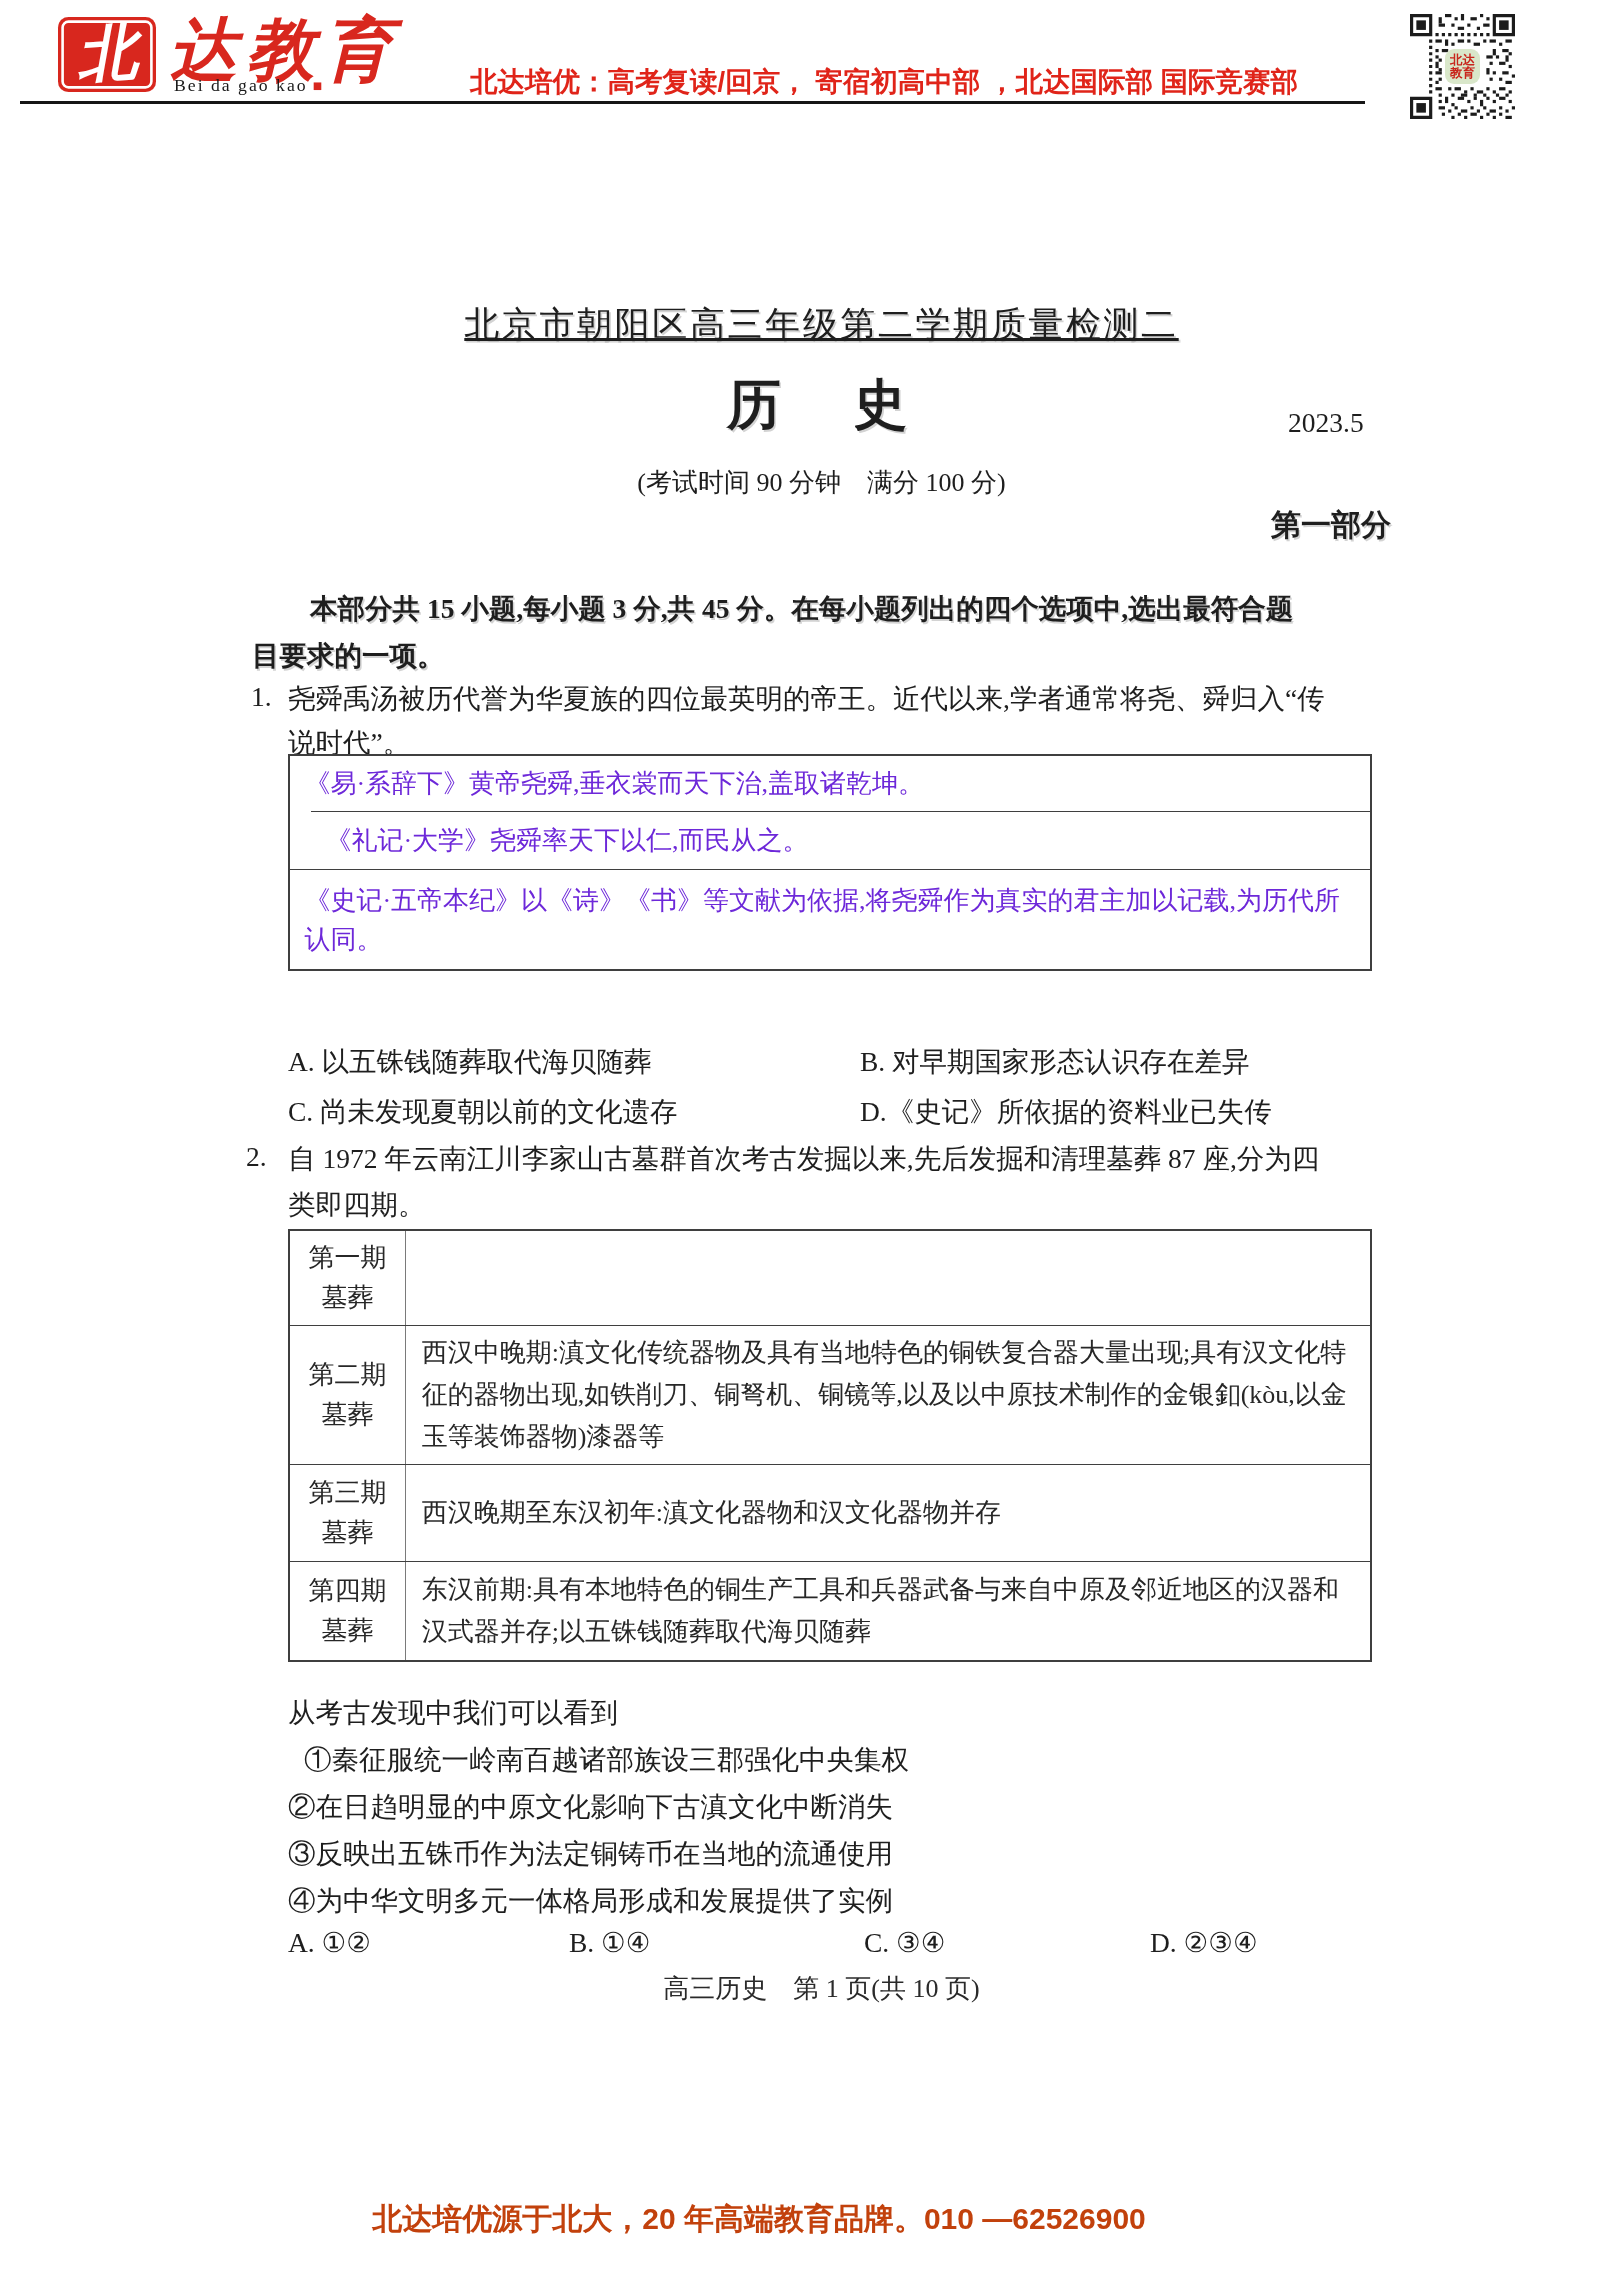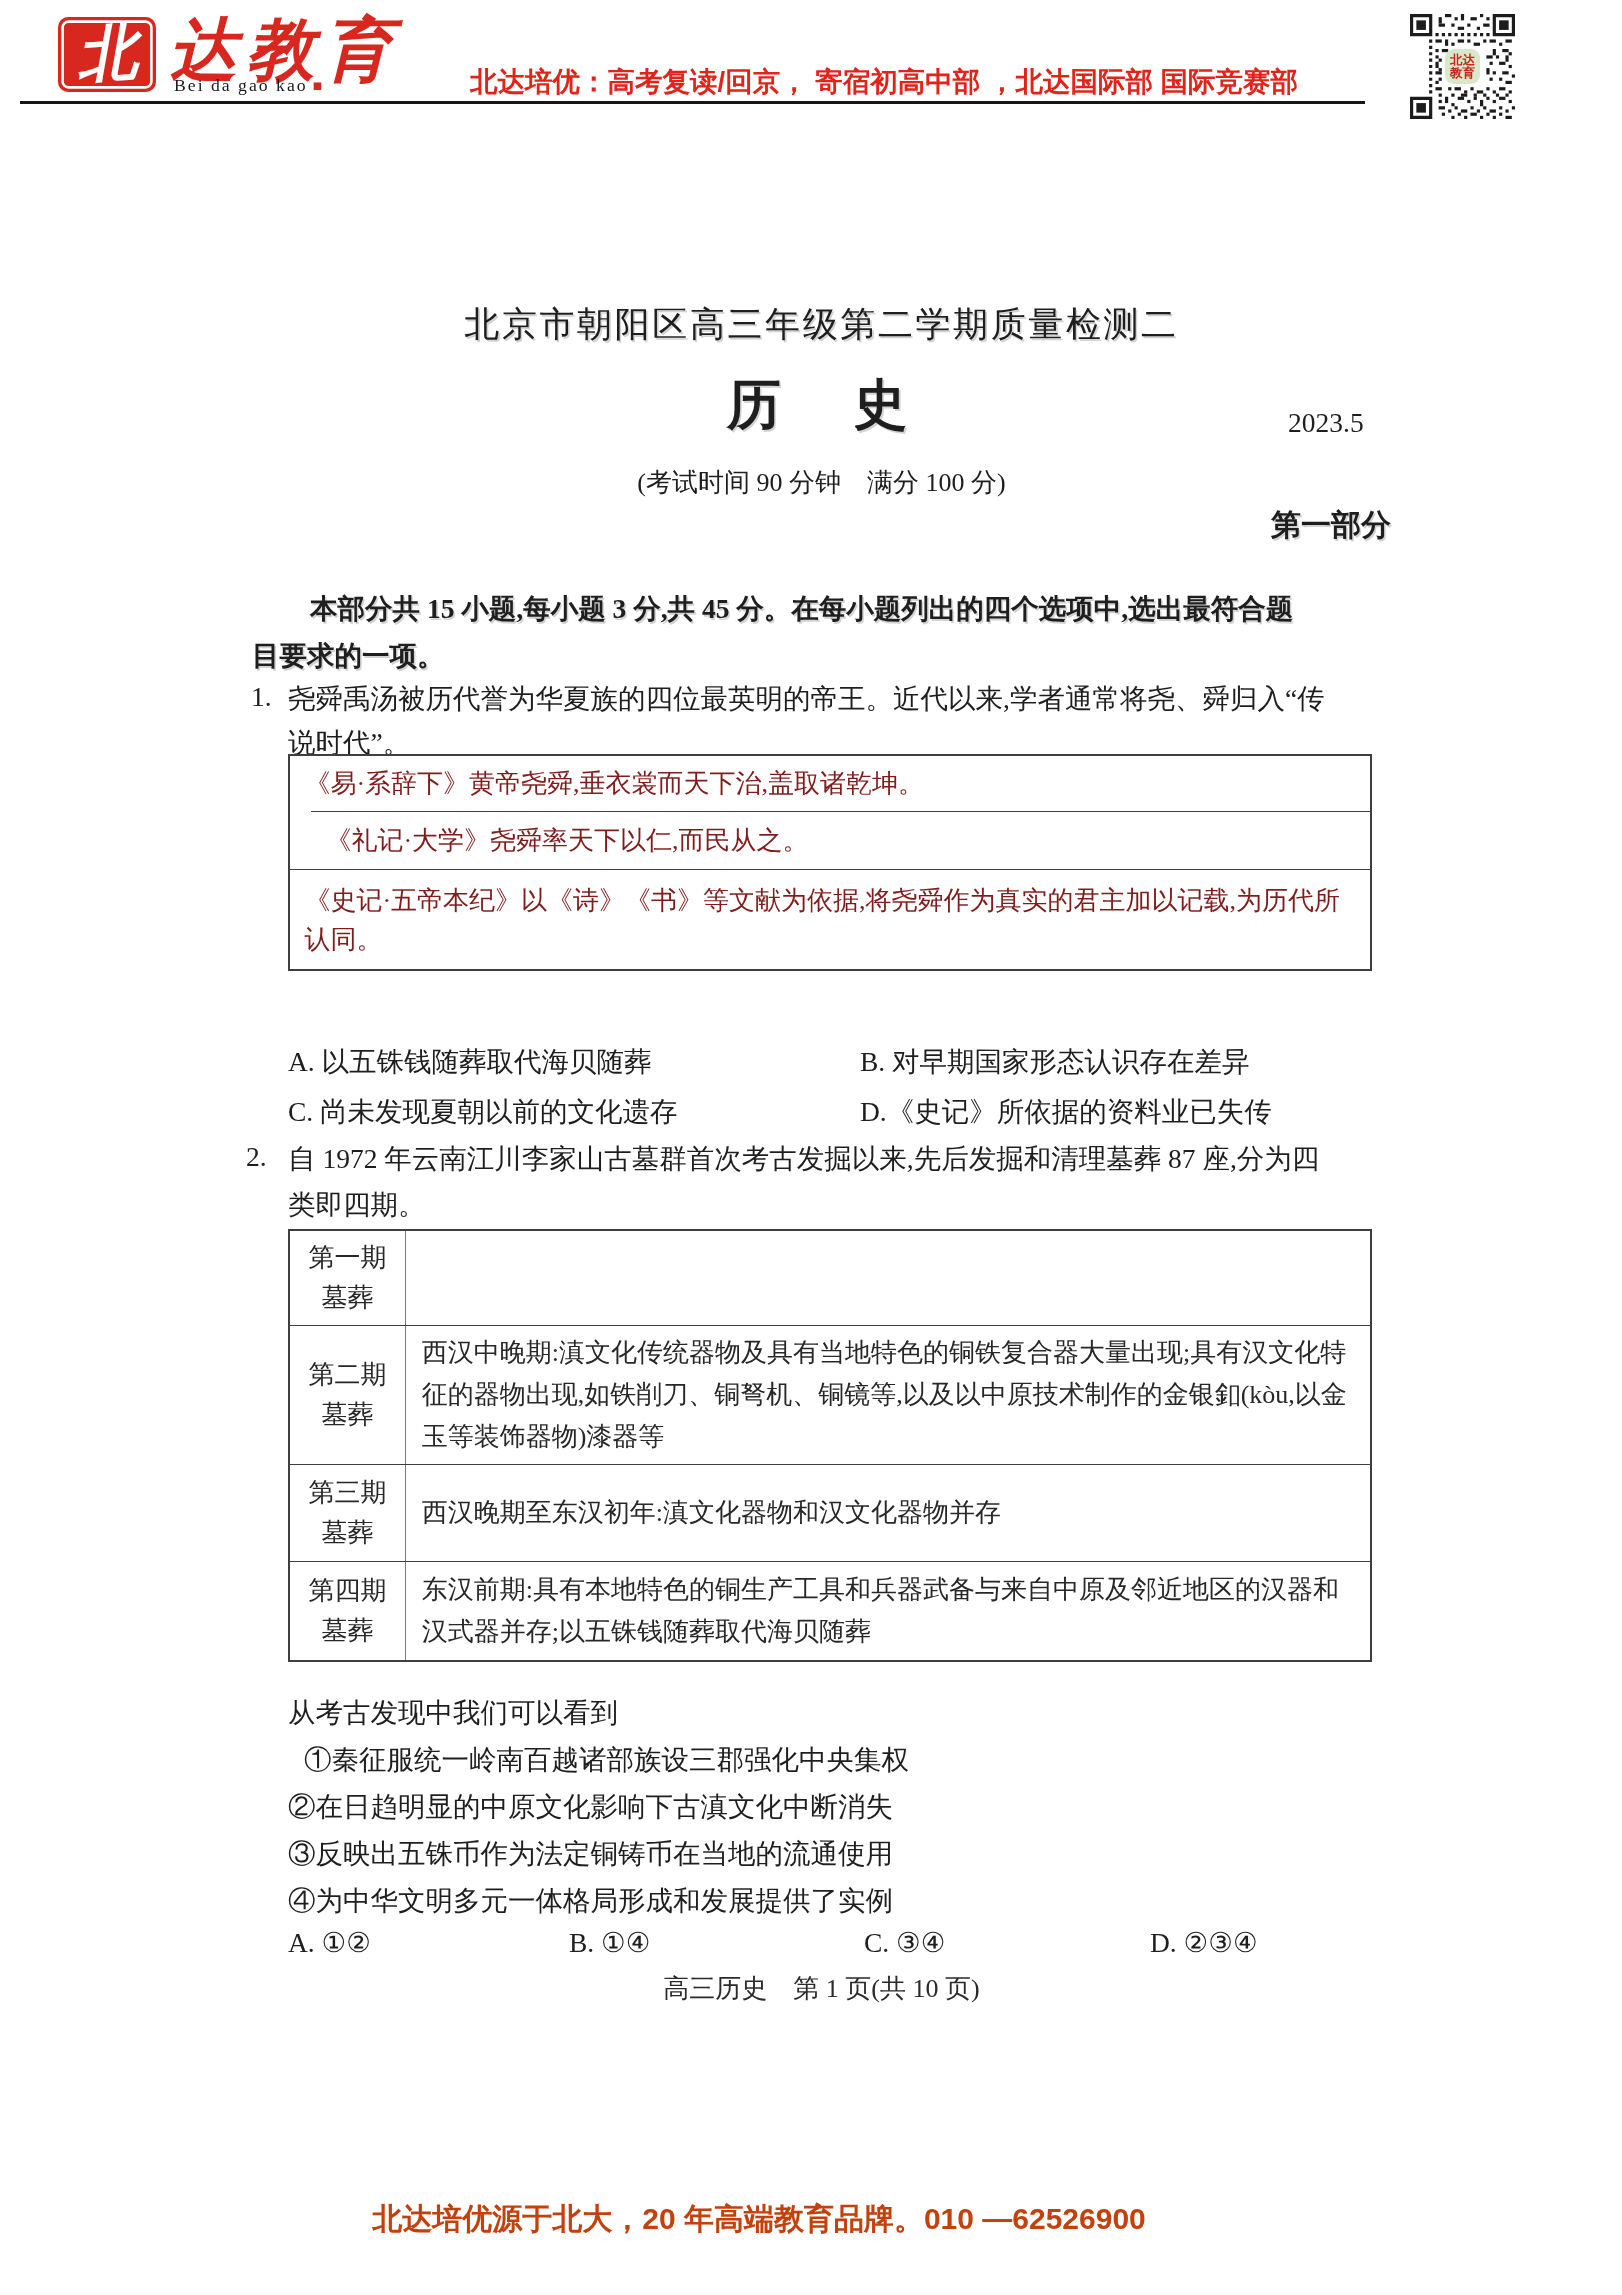--- a/index.html
+++ b/index.html
@@ -20,34 +20,34 @@
         font-family:"Liberation Sans",sans-serif;white-space:nowrap;}
   .header-rule{position:absolute;left:19.6px;top:101px;width:1345px;height:3.3px;background:#161616;}
   .qr{position:absolute;left:1410px;top:14.4px;width:105px;height:105px;}
   .qr-badge{position:absolute;left:35px;top:35px;width:35px;height:35px;background:#d9e7ca;
         border-radius:9px;display:flex;flex-direction:column;align-items:center;justify-content:center;
         line-height:1.05;}
   .qr-badge span{color:#c8251c;font-size:12.4px;font-weight:700;}
 
   
   .ghost{text-shadow:1.6px 1.6px 0 rgba(130,130,130,0.35);}
-  .exam-title{left:252px;top:301px;width:1139px;text-align:center;font-size:35px;letter-spacing:2.6px;}
+  .exam-title{left:252px;top:301px;width:1139px;text-align:center;font-size:35px;letter-spacing:2.6px;text-decoration:underline;}
   .subject{left:252px;top:369px;width:1139px;text-align:center;font-size:54px;font-weight:700;letter-spacing:9.2px;}
   .exam-date{left:1288px;top:407px;font-size:27.5px;}
   .exam-info{left:252px;top:465px;width:1139px;text-align:center;font-size:26px;}
   .section-h{left:252px;top:505px;width:1139px;text-align:right;font-size:30px;font-weight:700;}
 
   
   .t{font-size:27.5px;}
   .bold{font-weight:700;}
 
   
   .src-table{position:absolute;left:288px;top:754px;width:1084px;border:2px solid #3f3f3f;box-sizing:border-box;}
   .src-row{display:flex;align-items:center;padding:0 14.4px;box-sizing:border-box;
-           font-size:26px;line-height:1.5;color:#7f1d1d;}
+           font-size:26px;line-height:1.5;color:#6d28d9;}
   .src-row + .src-row{border-top:1.3px solid #3f3f3f;}
   .src-row.r1{height:55px;}.src-row.r2{height:58px;margin-left:21px;}.src-row.r3{height:100px;}
   .src-row div{white-space:normal;}
 
   .per-table{position:absolute;left:288px;top:1229px;width:1084px;border:2px solid #3f3f3f;box-sizing:border-box;}
   .per-row{display:flex;box-sizing:border-box;}
   .per-row + .per-row{border-top:1.3px solid #3f3f3f;}
   .per-row.r1{height:94px;}.per-row.r2{height:139px;}.per-row.r3{height:97px;}.per-row.r4{height:99px;}
   .per-label{width:115px;flex:0 0 115px;border-right:1.3px solid #7a7a7a;display:flex;flex-direction:column;
            align-items:center;justify-content:center;font-size:26px;line-height:1.55;color:#272727;}

